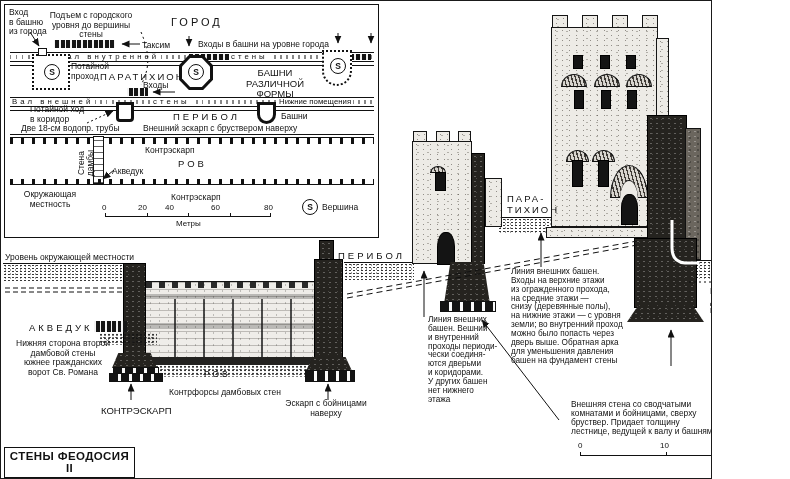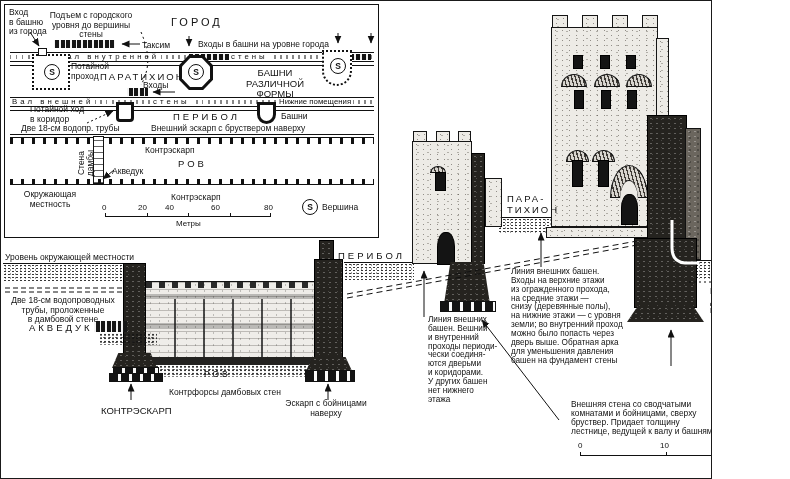--- a/index.html
+++ b/index.html
@@ -109,21 +109,21 @@
 
     <div class="abs" style="left:111px;top:97px;width:18px;height:20px;border:3px solid #111;background:#fff;box-sizing:border-box;border-radius:0 0 4px 4px"></div>
     <div class="abs" style="left:252px;top:97px;width:19px;height:22px;border:3px solid #111;background:#fff;box-sizing:border-box;border-radius:0 0 10px 10px"></div>
 
     <div class="lbl" style="left:25px;top:100px">Потайной ход
 в коридор</div>
     <div class="lbl ls3 fs9" style="left:168px;top:107px">ПЕРИБОЛ</div>
     <div class="lbl" style="left:276px;top:107px">Башни</div>
 
     <div class="lbl" style="left:16px;top:119px">Две 18-см водопр. трубы</div>
-    <div class="lbl" style="left:146px;top:119px">Внешний эскарп с бруствером наверху</div>
+    <div class="lbl" style="left:138px;top:119px">Внешний эскарп с бруствером наверху</div>
 
     <div class="hline" style="left:5px;top:129px;width:364px"></div>
     <div class="hline" style="left:5px;top:132px;width:364px;border-top-width:.9px"></div>
     <div class="ticksdown" style="left:5px;top:133px;width:364px"></div>
     <div class="lbl" style="left:140px;top:141px">Контрэскарп</div>
     <div class="lbl ls3 fs9" style="left:173px;top:154px">РОВ</div>
 
     <div class="abs" style="left:88px;top:131px;width:11px;height:48px;border:1.5px solid #111;box-sizing:border-box;background:#fff;background-image:repeating-linear-gradient(0deg,rgba(17,17,17,.65) 0 1px,transparent 1px 6px)"></div>
     <div class="lbl ctr rot" style="left:58px;top:149px;width:46px;height:18px;line-height:1.05">Стена
 дамбы</div>
@@ -224,24 +224,25 @@
   <div class="mas-d trap" style="left:626px;top:305px;width:77px;height:16px;border:none"></div>
 
   <div class="lbl" style="left:4px;top:252px">Уровень окружающей местности</div>
   <div class="lbl ls3 fs9" style="left:337px;top:250px">ПЕРИБОЛ</div>
   <div class="lbl ls2 fs9" style="left:506px;top:193px">ПАРА-
 ТИХИОН</div>
   <div class="lbl ctr" style="left:702px;top:241px;width:78px">Уровень города
 меняется</div>
   <div class="lbl" style="left:709px;top:286px">Вода для между</div>
 
-  <div class="lbl ctr" style="left:6px;top:295px;width:112px">Две 18-см водопроводных
-трубы, проложенные
-в дамбовой стене</div>
   <div class="lbl ls3 fs9" style="left:28px;top:322px">АКВЕДУК</div>
+  <div class="lbl ctr" style="left:8px;top:338px;width:108px">Нижняя сторона второй
+дамбовой стены
+южнее гражданских
+ворот Св. Романа</div>
 
   <div class="lbl ls3" style="left:203px;top:369px">РОВ</div>
   <div class="lbl" style="left:168px;top:387px">Контрфорсы дамбовых стен</div>
   <div class="lbl fs9" style="left:100px;top:405px">КОНТРЭСКАРП</div>
   <div class="lbl ctr" style="left:280px;top:398px;width:90px">Эскарп с бойницами
 наверху</div>
 
   <div class="note" style="left:427px;top:315px;width:74px">Линия внешних
 башен. Вешний
 и внутренний
@@ -271,20 +272,24 @@
   <div class="lbl fs8" style="left:577px;top:441px">0</div>
   <div class="lbl fs8" style="left:659px;top:441px">10</div>
   <div class="lbl fs8" style="left:741px;top:441px">20</div>
   <div class="lbl fs8" style="left:757px;top:441px">Метры</div>
   <div class="abs" style="left:579px;top:454px;width:172px;border-top:1.1px solid #111">
     <div class="tickup" style="left:0%"></div>
     <div class="tickup" style="left:50%"></div>
     <div class="tickup" style="left:99.5%"></div>
   </div>
 
+  <div class="box" style="left:3px;top:446px;width:131px;height:31px;border-width:1.6px;text-align:center;padding-top:2px">
+    <div style="font-size:11.5px;font-weight:700;letter-spacing:.4px">СТЕНЫ ФЕОДОСИЯ II</div>
+    <div style="font-size:9.3px">в разрезе, реконструкция</div>
+  </div>
 
   <svg class="overlay" width="790" height="479" viewBox="0 0 790 479">
     <defs>
       <marker id="ah" markerWidth="9" markerHeight="8" refX="7.5" refY="3.5" orient="auto">
         <path d="M0,0 L8,3.5 L0,7 Z" fill="#111"></path>
       </marker>
     </defs>
     <g stroke="#111" stroke-width="1" fill="none">
 
       <line x1="139" y1="43" x2="121" y2="43" marker-end="url(#ah)"></line>

